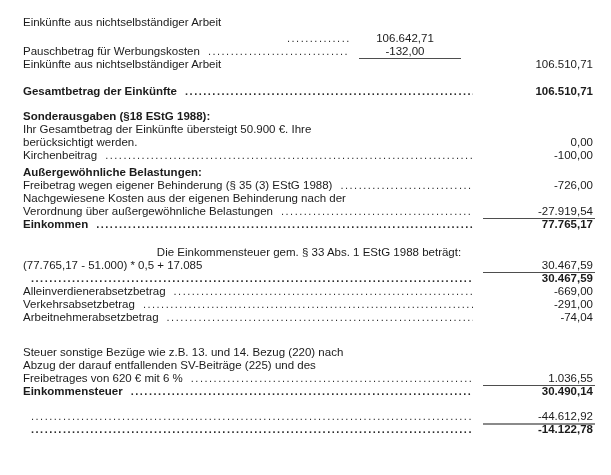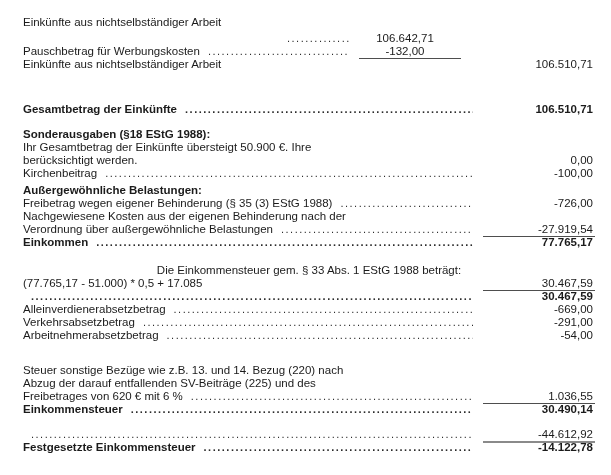--- a/index.html
+++ b/index.html
@@ -54,21 +54,21 @@
     padding-right: 10px;
     text-align: center;
   }
   .sp-r { flex: none; width: 134px; }   
   .ind  { flex: none; width: 256px; }   
   .ul { border-bottom: 1.6px solid #4e4e4e; }
   .ul-gray { border-bottom: 2px solid #8a8a8a; }
   .b { font-weight: bold; }
   .g3  { margin-top: 3px; }
   .g12 { margin-top: 12px; }
-  .g14 { margin-top: 32px; }
+  .g14 { margin-top: 14px; }
   .g15 { margin-top: 15px; justify-content: center; }
   .g16 { margin-top: 22px; }
   .g17 { margin-top: 4px; }
 </style>
 </head>
 <body>
 
 <div class="doc">
 
   <div class="row">
@@ -158,21 +158,21 @@
     <span class="amt-r">-669,00</span>
   </div>
   <div class="row">
     <span class="lbl">Verkehrsabsetzbetrag</span>
     <span class="dots"></span>
     <span class="amt-r">-291,00</span>
   </div>
   <div class="row">
     <span class="lbl">Arbeitnehmerabsetzbetrag</span>
     <span class="dots"></span>
-    <span class="amt-r">-54,00</span>
+    <span class="amt-r">-74,04</span>
   </div>
 
   <div class="row g16">
     <span class="lbl">Steuer sonstige Bezüge wie z.B. 13. und 14. Bezug (220) nach</span>
   </div>
   <div class="row">
     <span class="lbl">Abzug der darauf entfallenden SV-Beiträge (225) und des</span>
   </div>
   <div class="row">
     <span class="lbl">Freibetrages von 620 € mit 6 %</span>
@@ -183,18 +183,17 @@
     <span class="lbl">Einkommensteuer</span>
     <span class="dots"></span>
     <span class="amt-r">30.490,14</span>
   </div>
 
   <div class="row g12">
     <span class="dots"></span>
     <span class="amt-r ul-gray">-44.612,92</span>
   </div>
   <div class="row b">
-    <span class="lbl">Festgesetzte Einkommensteuer</span>
     <span class="dots"></span>
     <span class="amt-r">-14.122,78</span>
   </div>
 
 </div>
 
 </body></html>

